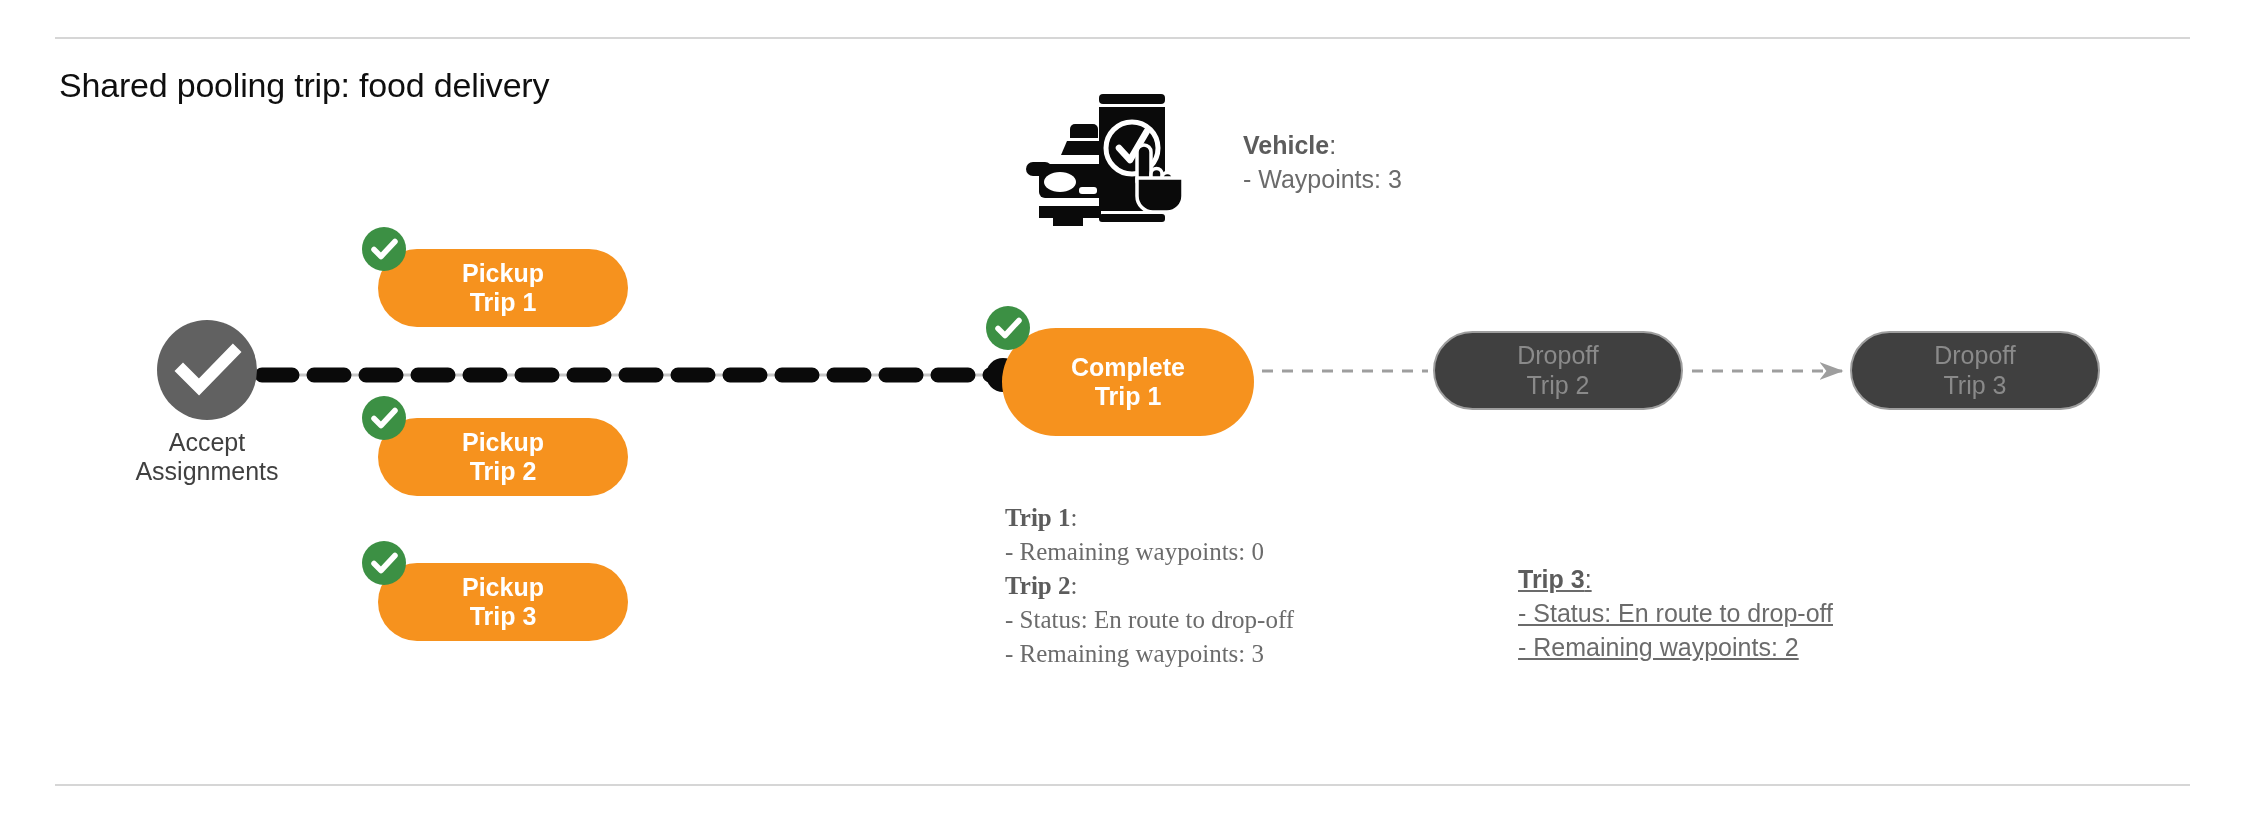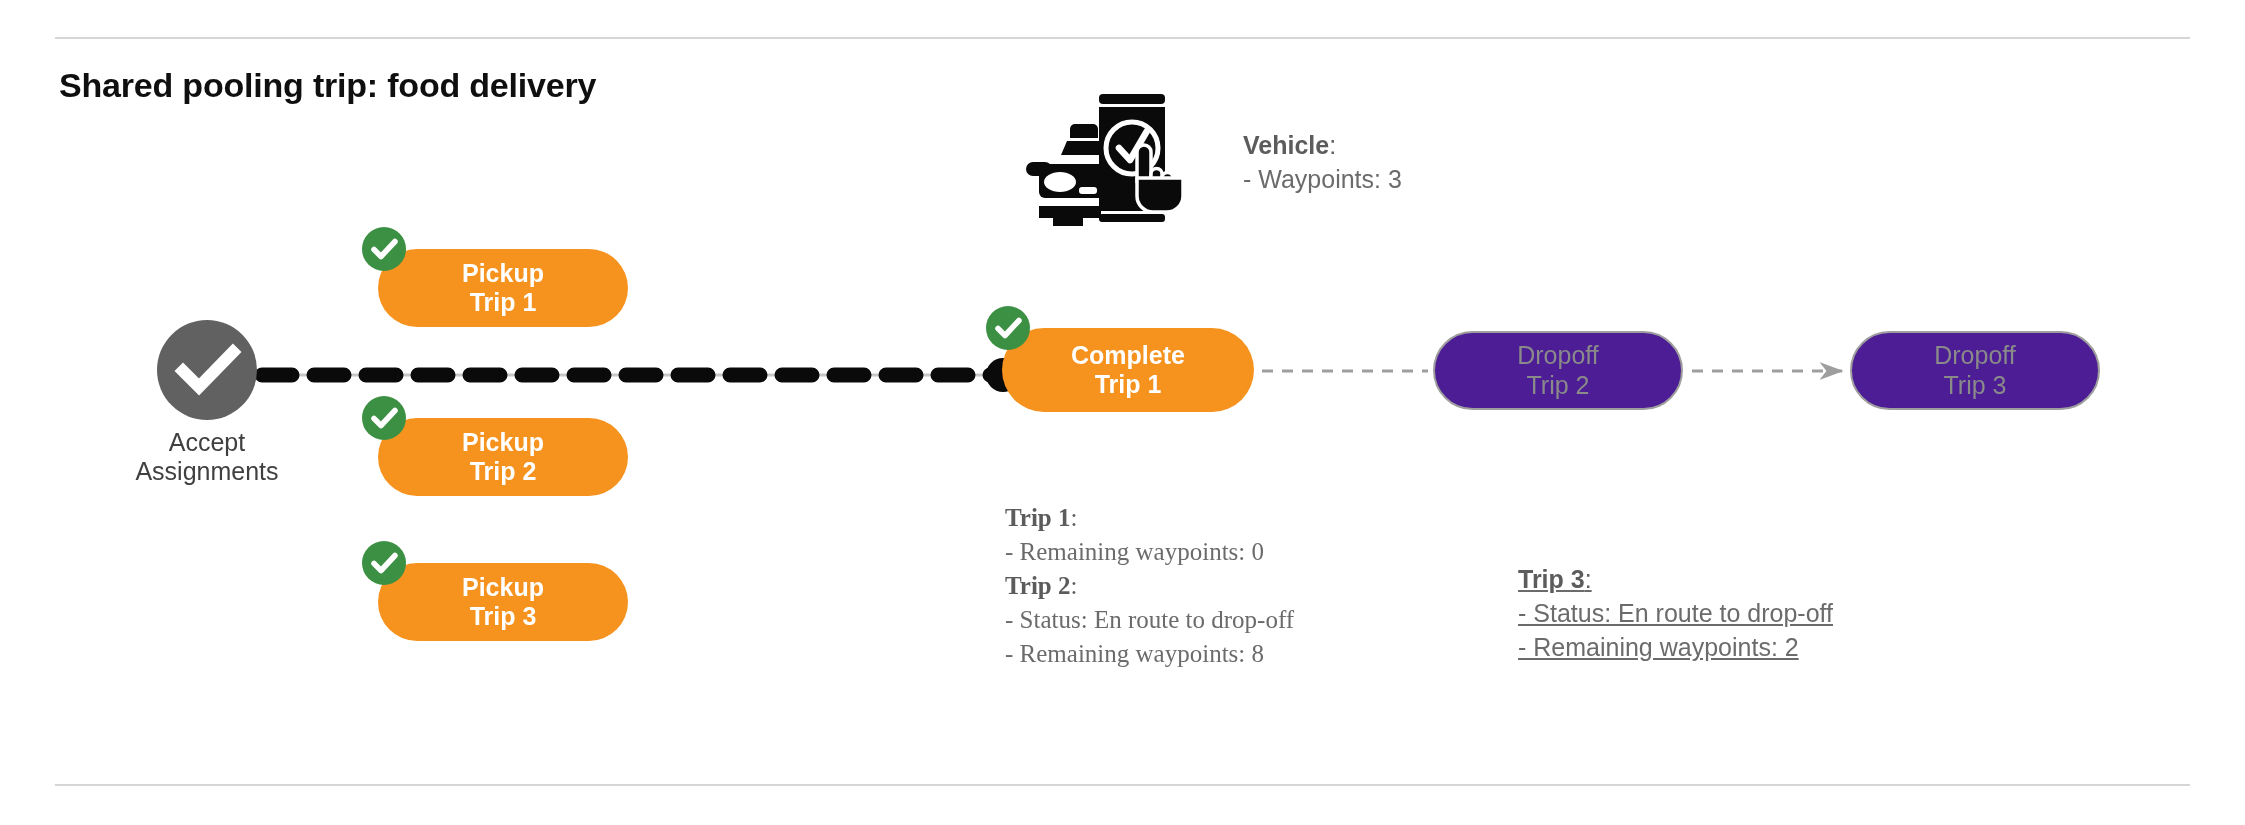--- a/index.html
+++ b/index.html
@@ -27,21 +27,21 @@
   }
   .rule.top    { top: 37px; }
   .rule.bottom { top: 784px; }
 
   
   #page-title {
     position: absolute;
     left: 59px;
     top: 66px;
     font-size: 34px;
-    font-weight: bold;
+    font-weight: normal;
     color: #0f0f0f;
     letter-spacing: -0.2px;
     white-space: nowrap;
   }
 
   
   #wires {
     position: absolute;
     left: 0; top: 0;
     width: 2245px; height: 825px;
@@ -88,41 +88,41 @@
     text-align: left;
   }
   .pill span { display: block; white-space: nowrap; }
 
   .pill.filled {
     background: #F6921E;
     color: #ffffff;
     font-weight: bold;
   }
   .pill.outlined {
-    background: #4c1d95;
+    background: #404040;
     border: 2px solid #9e9e9e;
     color: #8a8a8a;
   }
 
   
   .badge {
     position: absolute;
     width: 44px; height: 44px;
     border-radius: 50%;
     background: #3C9044;
     left: -16px;
     top: -22px;
   }
   .badge svg { display: block; }
 
   
   #pill-pickup-1   { left: 378px; top: 249px; width: 250px; height: 78px; }
   #pill-pickup-2   { left: 378px; top: 418px; width: 250px; height: 78px; }
   #pill-pickup-3   { left: 378px; top: 563px; width: 250px; height: 78px; }
-  #pill-complete-1 { left: 1002px; top: 328px; width: 252px; height: 84px; }
+  #pill-complete-1 { left: 1002px; top: 328px; width: 252px; height: 108px; }
   #pill-dropoff-2  { left: 1433px; top: 331px; width: 250px; height: 79px; }
   #pill-dropoff-3  { left: 1850px; top: 331px; width: 250px; height: 79px; }
 
   
   #vehicle-icon {
     position: absolute;
     left: 1023px;
     top: 86px;
     width: 160px;
     height: 140px;
@@ -279,21 +279,21 @@
   <div class="info-block" id="vehicle-info">
     <span class="row hdr"><span>Vehicle</span><span class="colon">:</span></span>
     <span class="row">- Waypoints: 3</span>
   </div>
 
   <div class="info-block" id="trip-info-a">
     <span class="row hdr"><span>Trip 1</span><span class="colon">:</span></span>
     <span class="row">- Remaining waypoints: 0</span>
     <span class="row hdr"><span>Trip 2</span><span class="colon">:</span></span>
     <span class="row">- Status:  En route to drop-off</span>
-    <span class="row">- Remaining waypoints: 8</span>
+    <span class="row">- Remaining waypoints: 3</span>
   </div>
 
   <div class="info-block" id="trip-info-b">
     <span class="row hdr"><span>Trip 3</span><span class="colon">:</span></span>
     <span class="row">- Status:  En route to drop-off</span>
     <span class="row">- Remaining waypoints: 2</span>
   </div>
 
 </div>
 

